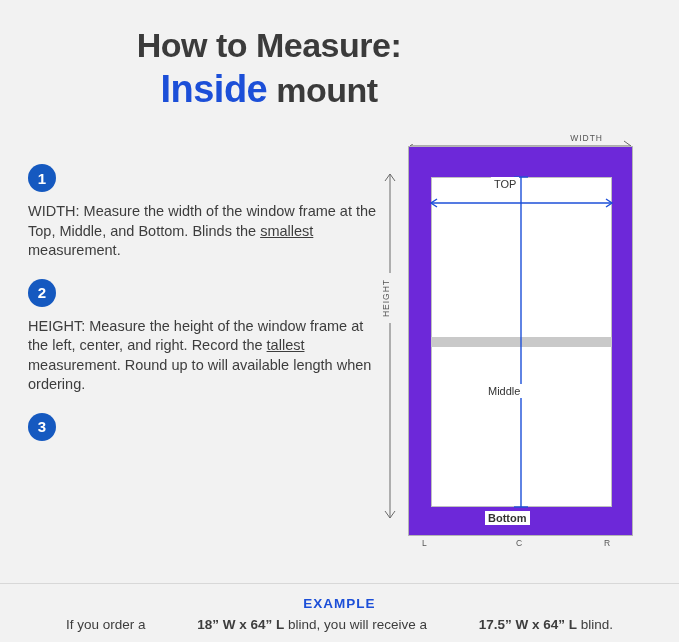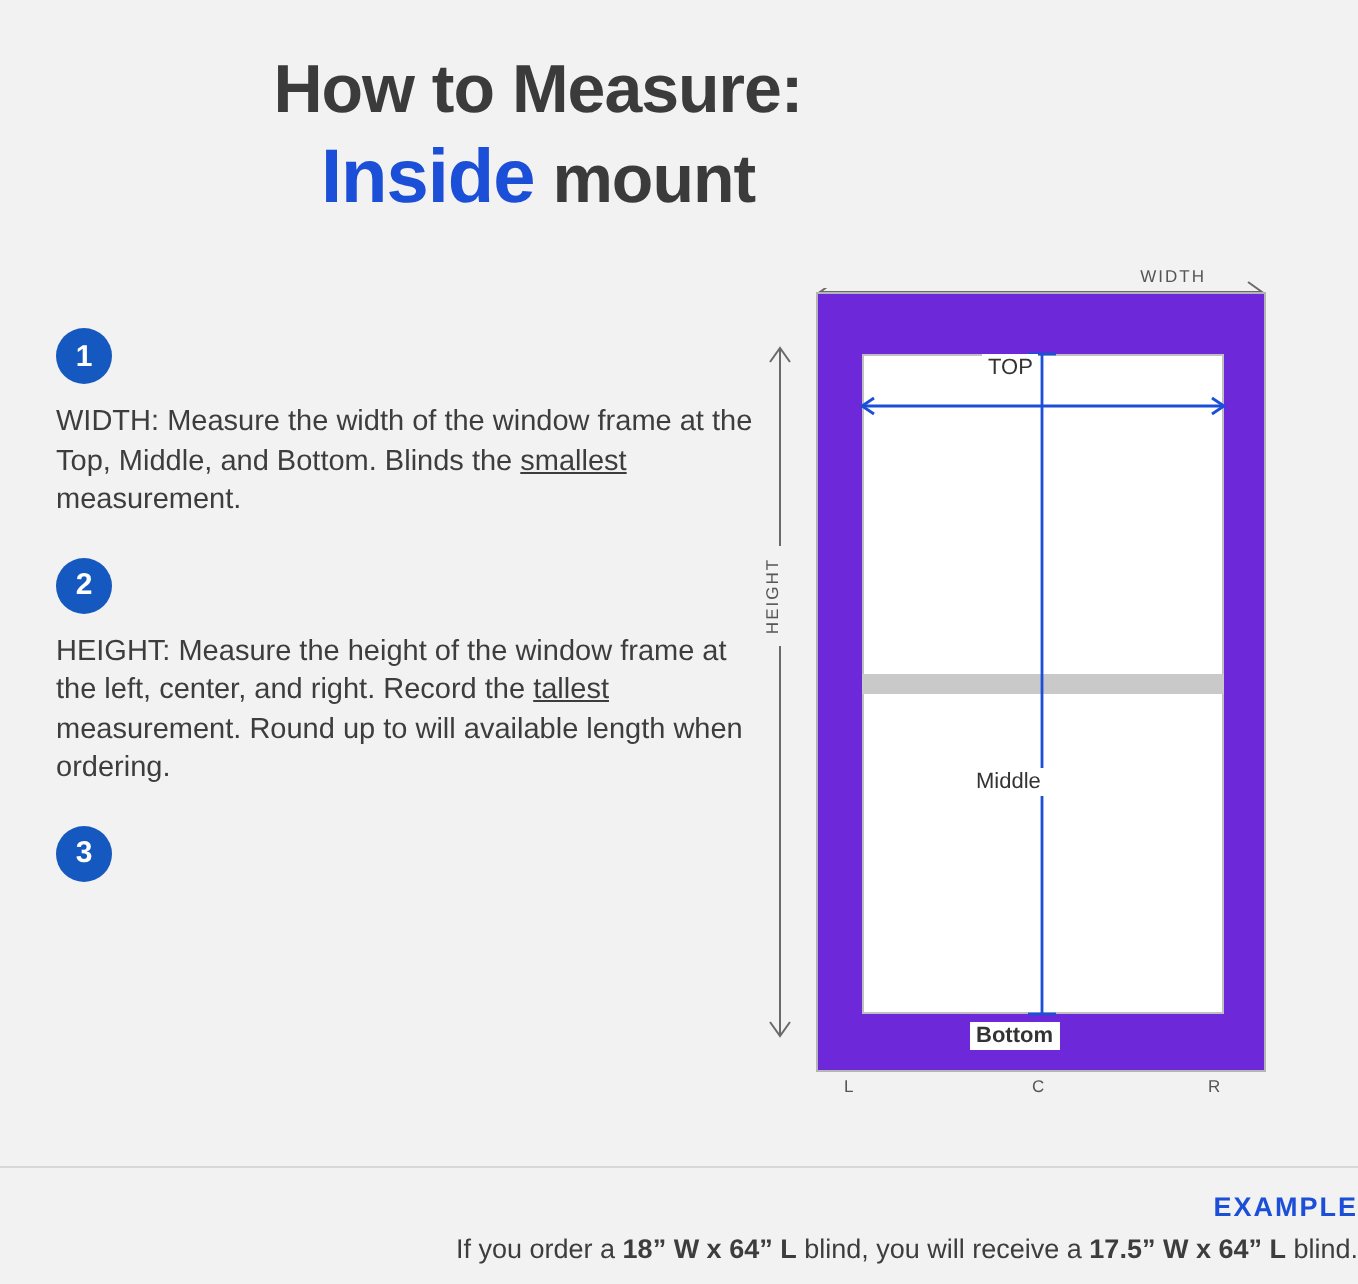--- a/index.html
+++ b/index.html
@@ -193,35 +193,35 @@
 
   
   .footer {
     position: absolute;
     left: 0;
     bottom: 0;
     width: 679px;
     border-top: 1px solid #d8d8d8;
     padding-top: 12px;
     padding-bottom: 10px;
-    text-align: right;
+    text-align: center;
     background: #f2f2f2;
   }
   .footer-title {
     color: #1c4fd8;
     font-size: 13.5px;
     font-weight: bold;
     letter-spacing: 1px;
     margin-bottom: 6px;
   }
   .footer-text {
     font-size: 13.5px;
     color: #3d3d3d;
   }
-  .footer-text b { font-weight: bold; }
+  .footer-text b { font-weight: bold; margin-left: 48px; }
   svg { display: block; }
 </style>
 </head>
 <body>
 
 <div class="page">
 
   <div class="title-block">
     <div class="title-line1">How to Measure:</div>
     <div class="title-line2">

